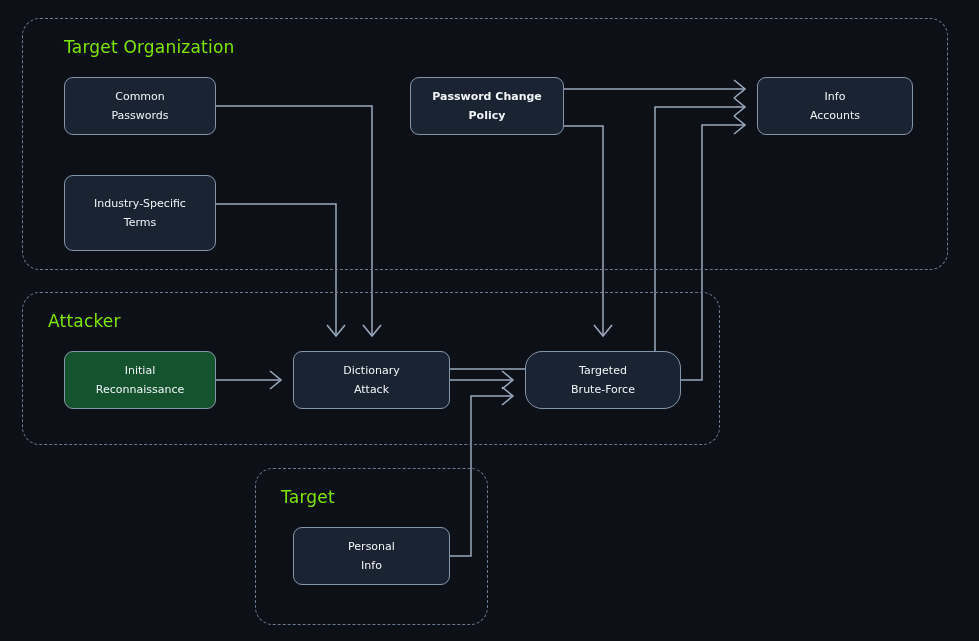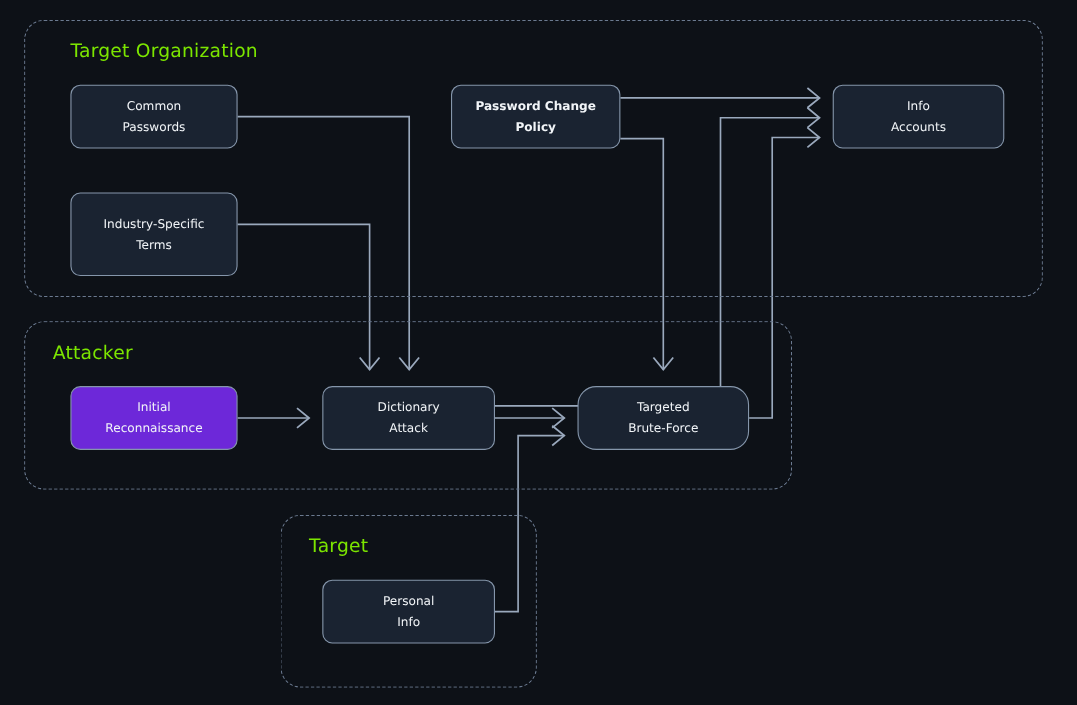--- a/index.html
+++ b/index.html
@@ -113,21 +113,21 @@
 
   <div id="nodes-layer">
       <div class="node" style="left: 64px; top: 77px; width: 152px; height: 58px; background: rgb(26, 35, 49); border-color: rgb(133, 150, 171); color: rgb(242, 245, 248);">Common
 Passwords</div>
       <div class="node" style="left: 64px; top: 175px; width: 152px; height: 76px; background: rgb(26, 35, 49); border-color: rgb(133, 150, 171); color: rgb(242, 245, 248);">Industry-Specific
 Terms</div>
       <div class="node" style="left: 410px; top: 77px; width: 154px; height: 58px; background: rgb(26, 35, 49); border-color: rgb(133, 150, 171); color: rgb(242, 245, 248); font-weight: bold;">Password Change
 Policy</div>
       <div class="node" style="left: 757px; top: 77px; width: 156px; height: 58px; background: rgb(26, 35, 49); border-color: rgb(133, 150, 171); color: rgb(242, 245, 248);">Info
 Accounts</div>
-      <div class="node" style="left: 64px; top: 351px; width: 152px; height: 58px; background: #6d28d9; border-color: rgb(133, 150, 171); color: rgb(242, 245, 248);">Initial
+      <div class="node" style="left: 64px; top: 351px; width: 152px; height: 58px; background: #14532d; border-color: rgb(133, 150, 171); color: rgb(242, 245, 248);">Initial
 Reconnaissance</div>
       <div class="node" style="left: 293px; top: 351px; width: 157px; height: 58px; background: rgb(26, 35, 49); border-color: rgb(133, 150, 171); color: rgb(242, 245, 248);">Dictionary
 Attack</div>
       <div class="node" style="left: 525px; top: 351px; width: 156px; height: 58px; background: rgb(26, 35, 49); border-color: rgb(133, 150, 171); color: rgb(242, 245, 248); border-radius: 17px;">Targeted
 Brute-Force</div>
       <div class="node" style="left: 293px; top: 527px; width: 157px; height: 58px; background: rgb(26, 35, 49); border-color: rgb(133, 150, 171); color: rgb(242, 245, 248);">Personal
 Info</div>
     </div>
 
 </div>

